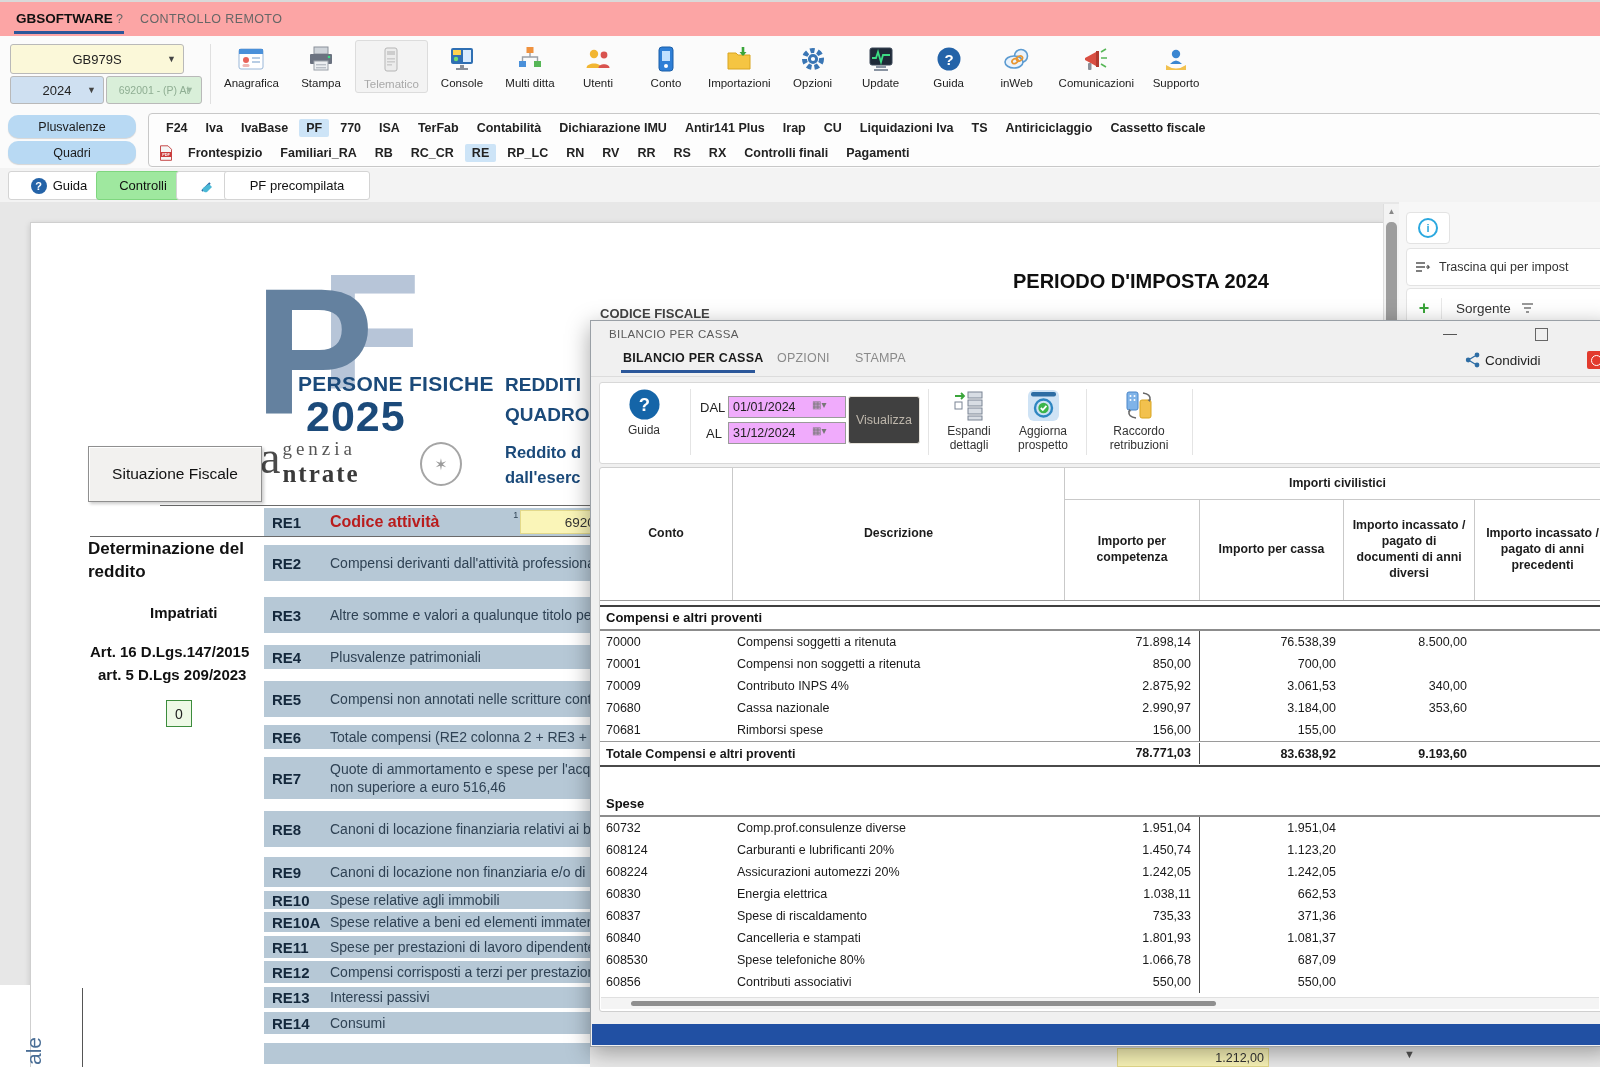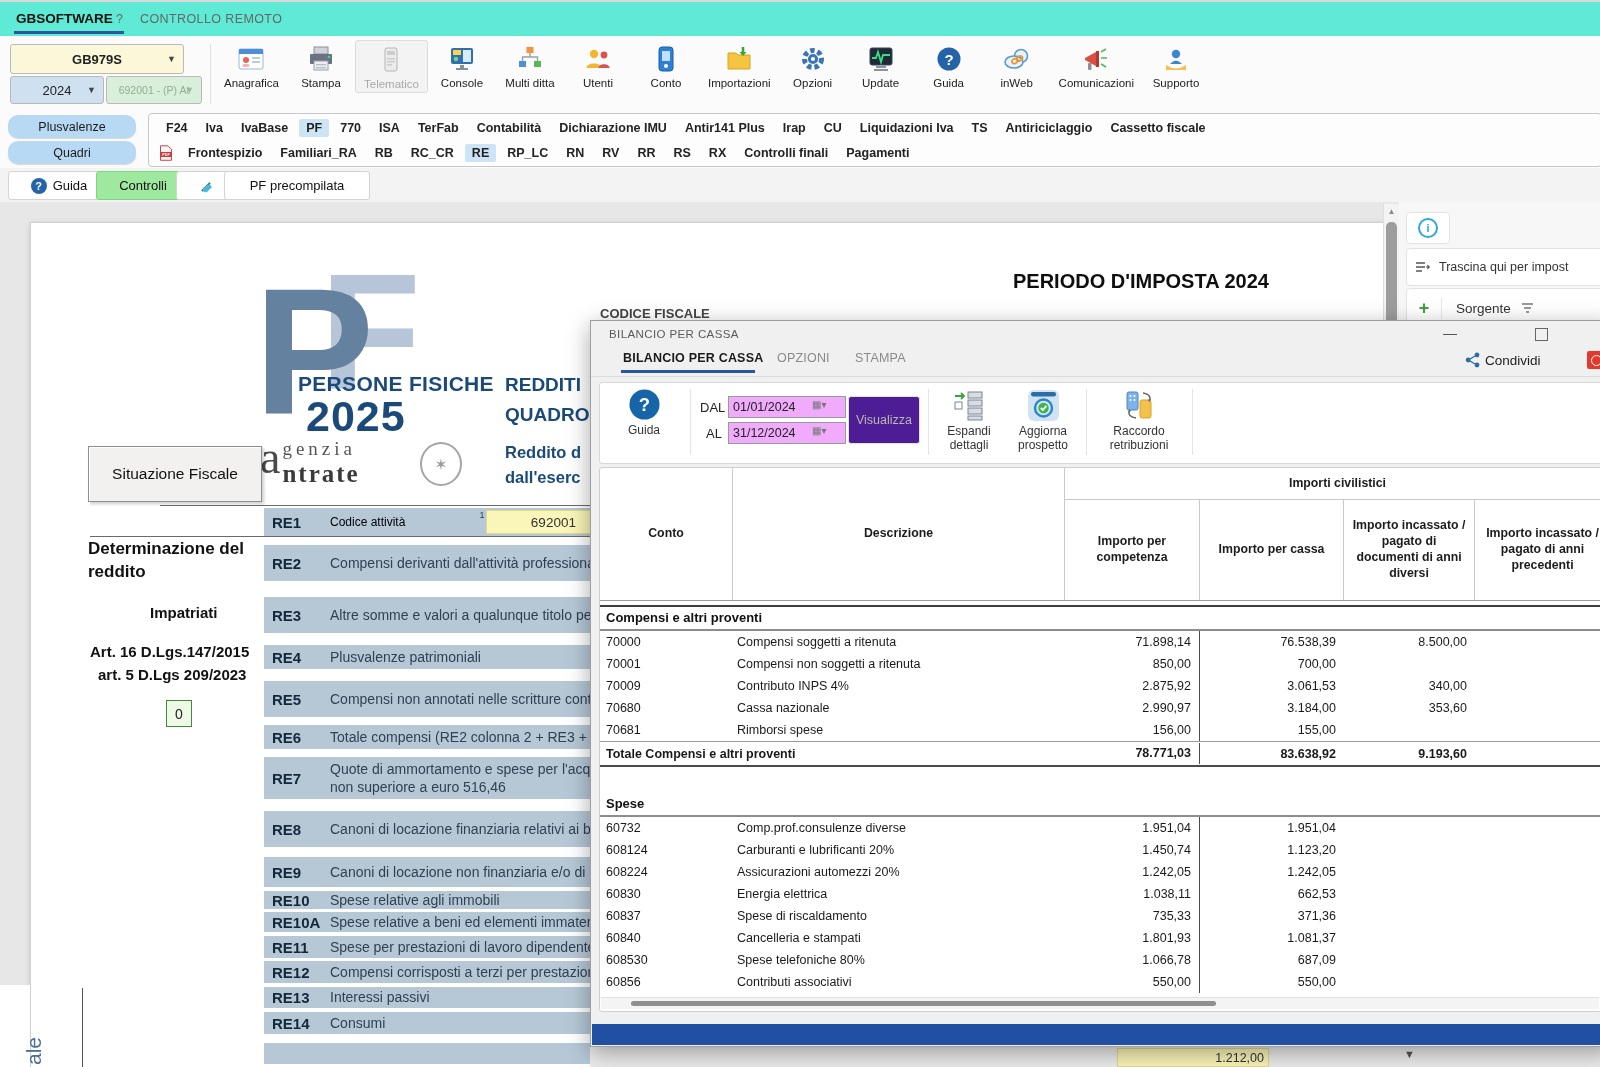--- a/index.html
+++ b/index.html
@@ -1,29 +1,29 @@
 <!DOCTYPE html>
 <html><head>
 <meta charset="utf-8">
 <style>
   html,body{margin:0;padding:0;background:#cfcfcf;font-family:"Liberation Sans",sans-serif;}
   #screen{position:relative;width:1600px;height:1067px;background:#e7e7e7;overflow:hidden;}
   .abs{position:absolute;}
 
   
-  #menubar{position:absolute;left:0;top:0;width:1600px;height:36px;background:#5eead4;border-top:2px solid #d9d9d9;}
+  #menubar{position:absolute;left:0;top:0;width:1600px;height:36px;background:#fca5a5;border-top:2px solid #d9d9d9;}
   .brand{position:absolute;left:16px;top:9px;font-size:13.5px;font-weight:bold;color:#111;}
   .brand-underline{position:absolute;left:14px;top:29px;width:110px;height:3px;background:#2b579a;}
   .menu-dim{position:absolute;top:10px;font-size:12.5px;color:#666;letter-spacing:.4px;}
 
   
   #toolbar{position:absolute;left:0;top:36px;width:1600px;height:76px;background:#fbfbfb;border-bottom:1px solid #e2e2e2;}
   .select{position:absolute;border:1px solid #b9b9b9;border-radius:3px;display:flex;align-items:center;justify-content:center;font-size:13px;color:#222;}
   .select .chev{position:absolute;right:7px;font-size:9px;color:#444;}
-  .sel-company{left:10px;top:8px;width:172px;height:28px;background:#fbf8d9;font-weight:700;text-align:center;}
+  .sel-company{left:10px;top:8px;width:172px;height:28px;background:#fbf8d9;font-weight:400;text-align:center;}
   .sel-year{left:10px;top:40px;width:92px;height:26px;background:#cfe0f1;}
   .sel-activity{left:106px;top:40px;width:94px;height:26px;background:#d9efd9;color:#8fae93;font-size:10.5px;}
   .tb-sep{position:absolute;left:210px;top:8px;width:1px;height:60px;background:#e0e0e0;}
   #tools{position:absolute;left:216px;top:4px;height:68px;display:flex;align-items:flex-start;}
   .tool{display:flex;flex-direction:column;align-items:center;justify-content:flex-start;padding:4px 8px 2px 8px;min-width:52px;cursor:pointer;}
   .tool svg{width:30px;height:30px;}
   .tool .tl{font-size:11.5px;color:#222;margin-top:3px;white-space:nowrap;}
   .tool.disabled{background:#f3f3f3;border:1px solid #dcdcdc;border-radius:3px;}
   .tool.disabled .tl{color:#a9a9a9;}
 
@@ -334,21 +334,21 @@
   <div class="abs" style="left:1013px;top:270px;font-size:20px;font-weight:bold;color:#0f0f0f;z-index:3;">PERIODO D'IMPOSTA 2024</div>
   <div class="abs" style="left:600px;top:306px;font-size:13px;font-weight:bold;color:#444;z-index:3;">CODICE FISCALE</div>
 
   <div class="abs" style="left:88px;top:446px;width:172px;height:54px;background:#f2f1ef;border:1px solid #8f8f8f;box-shadow:1px 1px 0 #fff inset, 2px 2px 3px rgba(0,0,0,.2);display:flex;align-items:center;justify-content:center;font-size:15.5px;color:#111;z-index:3;cursor:pointer;">Situazione Fiscale</div>
 
   <div class="hline" style="left:160px;top:505px;width:1220px;z-index:2;"></div>
   <div class="hline" style="left:90px;top:536px;width:1290px;z-index:2;"></div>
 
   <div class="abs" style="left:264px;top:508px;width:1116px;height:28px;background:#b6c8d6;z-index:2;display:flex;align-items:center;">
     <span class="re-code">RE1</span>
-    <span style="font-size:12px;color:#000000;">Codice attività</span>
+    <span style="font-size:16px;color:#b91c1c;font-weight:bold;">Codice attività</span>
     <span style="font-size:9px;color:#2f4254;margin-left:74px;align-self:flex-start;padding-top:2px;">1</span>
     <span class="ylw" style="width:132px;height:22px;margin-left:2px;">692001</span>
   </div>
 
   <div class="abs" style="left:88px;top:538px;width:175px;font-size:17px;font-weight:bold;color:#111;line-height:1.35;z-index:2;">Determinazione del reddito</div>
   <div class="abs" style="left:150px;top:604px;font-size:15px;font-weight:bold;color:#111;z-index:2;">Impatriati</div>
   <div class="abs" style="left:90px;top:643px;font-size:15px;font-weight:bold;color:#111;z-index:2;">Art. 16 D.Lgs.147/2015</div>
   <div class="abs" style="left:98px;top:666px;font-size:15px;font-weight:bold;color:#111;z-index:2;">art. 5 D.Lgs 209/2023</div>
   <div class="abs" style="left:166px;top:700px;width:24px;height:25px;background:#eef9e6;border:1.5px solid #3c8c3c;display:flex;align-items:center;justify-content:center;font-size:14px;color:#222;z-index:2;">0</div>
 
@@ -537,21 +537,21 @@
       </div>
       <div class="vsep" style="left:90px;"></div>
 
       <span class="dlbl" style="left:100px;top:17px;">DAL</span>
       <input class="datein" style="left: 128px; top: 13px;" readonly="" value="01/01/2024">
       <span class="calgl abs" style="left:212px;top:16px;font-size:10px;color:#777;">▦▾</span>
       <span class="dlbl" style="left:106px;top:43px;">AL</span>
       <input class="datein" style="left: 128px; top: 39px;" readonly="" value="31/12/2024">
       <span class="calgl abs" style="left:212px;top:42px;font-size:10px;color:#777;">▦▾</span>
 
-      <div class="abs" style="left:248px;top:13px;width:70px;height:46px;background:#4c1d95;border:1px solid #e6e2da;border-radius:3px;display:flex;align-items:center;justify-content:center;font-size:12.5px;color:#bdb6ab;">Visualizza</div>
+      <div class="abs" style="left:248px;top:13px;width:70px;height:46px;background:#404040;border:1px solid #e6e2da;border-radius:3px;display:flex;align-items:center;justify-content:center;font-size:12.5px;color:#bdb6ab;">Visualizza</div>
       <div class="vsep" style="left:328px;"></div>
 
       <div class="dt-item" style="left:338px;top:6px;width:62px;">
         <svg viewBox="0 0 33 33">
             <path d="M2 7 h8 M8 4 l3 3 -3 3" stroke="#3aa53a" stroke-width="1.8" fill="none"></path>
             <rect x="2" y="13" width="7" height="7" fill="#fff" stroke="#7a8494"></rect>
             <g fill="#d8dde4" stroke="#7a8494">
               <rect x="15" y="3" width="14" height="6"></rect>
               <rect x="15" y="11" width="14" height="6"></rect>
               <rect x="15" y="19" width="14" height="6"></rect>

